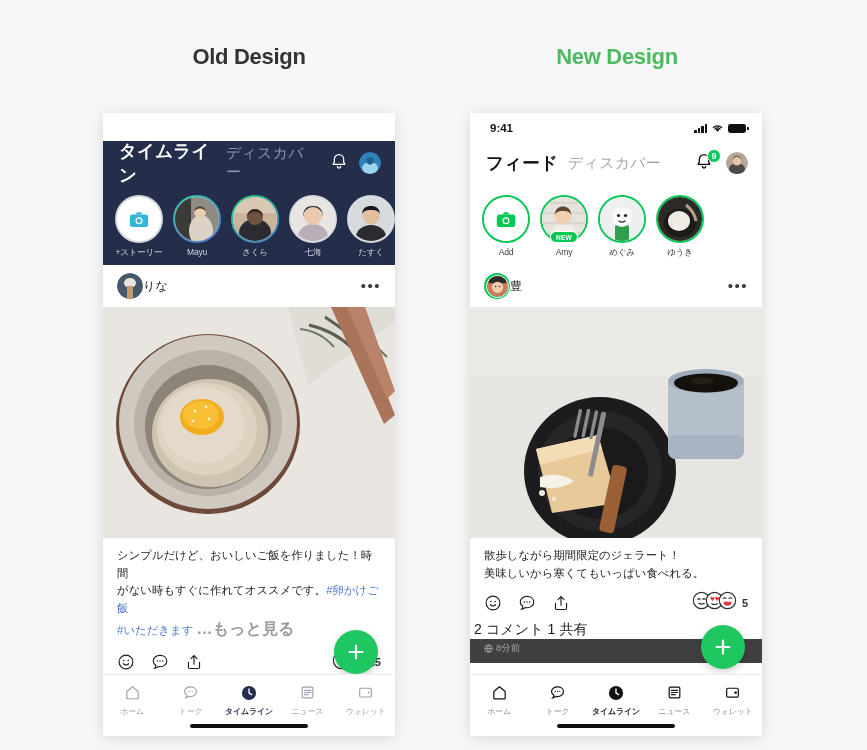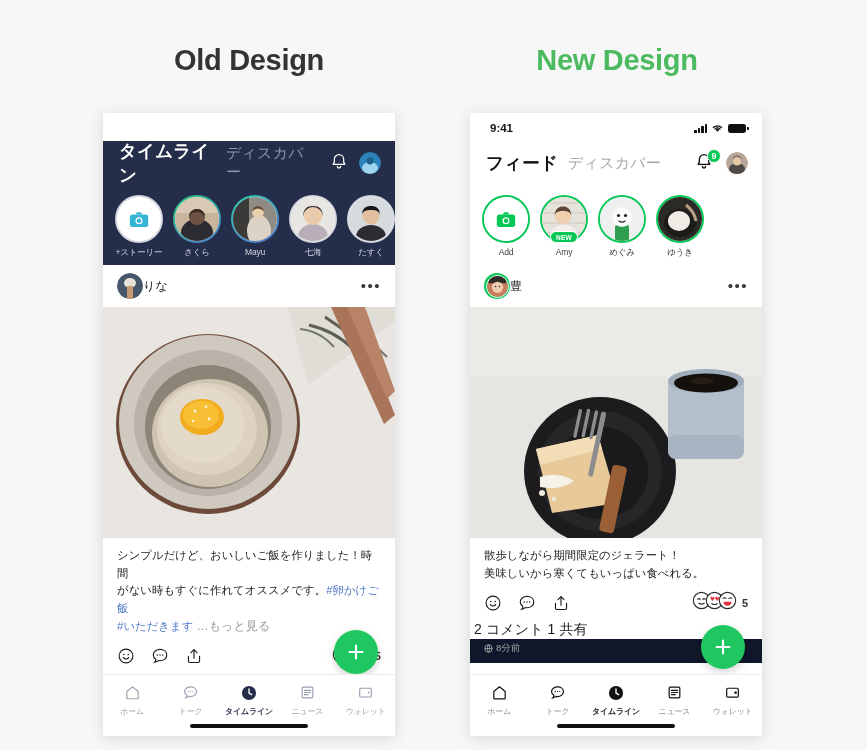--- a/index.html
+++ b/index.html
@@ -7,21 +7,21 @@
     width: 867px; height: 750px;
     background: #f7f7f7;
     font-family: "Liberation Sans", "DejaVu Sans", sans-serif;
     overflow: hidden;
   }
   .stage { position: relative; width: 867px; height: 750px; }
 
   
   .col-title {
     position: absolute; top: 44px; width: 300px; text-align: center;
-    font-size: 29px; font-weight: bold; letter-spacing: -0.3px;
+    font-size: 22px; font-weight: bold; letter-spacing: -0.3px;
   }
   #title-old { left: 99px; color: #333333; }
   #title-new { left: 467px; color: #4cbb5f; }
 
   
   .phone {
     position: absolute; top: 113px; width: 292px; height: 623px;
     background: #ffffff; overflow: hidden;
     box-shadow: 0 2px 14px rgba(0,0,0,0.13);
   }
@@ -133,41 +133,41 @@
   .pa.ringed > span { display: block; width: 100%; height: 100%; border-radius: 50%; overflow: hidden; border: 1.2px solid #fff; }
   .post-user { font-size: 12px; color: #1a1a1a; flex: 1; letter-spacing: 0.2px; }
   .dots { color: #3a3a3a; font-size: 15px; letter-spacing: 1.5px; line-height: 10px; }
 
   .photo { width: 100%; display: block; }
   .caption {
     padding: 9px 14px 2px 14px; font-size: 11.3px; line-height: 1.55;
     color: #1c1c1c; background: #fff; letter-spacing: 0.1px;
   }
   .tag { color: #4f78c9; }
-  .more { color: #9a9a9a; font-size: 12px; }
+  .more { color: #9a9a9a; font-size: 16px; font-weight: bold; }
 
   .actionbar {
     display: flex; align-items: center; gap: 16px;
     padding: 7px 14px 2px 14px; background: #fff; position: relative;
   }
   .act { width: 18px; height: 18px; }
   .react-cluster {
     margin-left: auto; display: flex; align-items: center; gap: 5px;
   }
   .react-faces { display: flex; }
   .react-faces > span { margin-left: -6px; }
   .react-faces > span:first-child { margin-left: 0; }
   .react-count { font-size: 11px; color: #333; font-weight: bold; }
 
   .meta {
     padding: 5px 14px 0 4px; background: #fff;
     font-size: 14px; color: #1c1c1c; letter-spacing: 0.1px;
   }
   .time {
-    padding: 3px 14px 8px 14px; background: #0f172a;
+    padding: 3px 14px 8px 14px; background: #404040;
     font-size: 9.5px; color: #a6a6a6;
     display: flex; align-items: center; gap: 3px;
   }
 
   .fab {
     position: absolute; width: 44px; height: 44px; border-radius: 50%;
     background: #1ec760; display: flex; align-items: center; justify-content: center;
     box-shadow: 0 3px 8px rgba(0,0,0,0.18);
   }
   #fab-old { right: 17px; bottom: 62px; }
@@ -250,47 +250,47 @@
                 <circle cx="12" cy="11.5" r="4.2" fill="#fff"></circle>
                 <circle cx="12" cy="11.5" r="2.7" fill="#35b5d6"></circle>
               </svg>
             </div>
           </div>
         </div>
         <div class="story-name">+ストーリー</div>
       </div>
 
       <div class="story">
+        <div class="ring grad-b">
+          <div class="ring-inner">
+            <svg width="100%" height="100%" viewBox="0 0 44 44" preserveAspectRatio="xMidYMid slice">
+              <rect width="44" height="44" fill="#8e8a84"></rect>
+              <rect x="0" width="16" height="44" fill="#3c3a38"></rect>
+              <ellipse cx="26" cy="34" rx="12" ry="16" fill="#dcd3c6"></ellipse>
+              <circle cx="25" cy="15" r="6" fill="#e8cfae"></circle>
+              <path d="M19 15a6 6 0 0 1 12 0 7 7 0 0 0-12 0Z" fill="#5a4433"></path>
+            </svg>
+          </div>
+        </div>
+        <div class="story-name">Mayu</div>
+      </div>
+
+      <div class="story">
         <div class="ring grad-a">
           <div class="ring-inner">
             <svg width="100%" height="100%" viewBox="0 0 44 44" preserveAspectRatio="xMidYMid slice">
               <rect width="44" height="44" fill="#c9b49c"></rect>
               <rect y="0" width="44" height="16" fill="#d8c8b4"></rect>
               <ellipse cx="22" cy="36" rx="16" ry="14" fill="#2b2b31"></ellipse>
               <circle cx="22" cy="20" r="8" fill="#6e5342"></circle>
               <path d="M14 20a8 8 0 0 1 16 0 9 9 0 0 0-16 0Z" fill="#3a2b22"></path>
             </svg>
           </div>
         </div>
         <div class="story-name">さくら</div>
-      </div>
-
-      <div class="story">
-        <div class="ring grad-b">
-          <div class="ring-inner">
-            <svg width="100%" height="100%" viewBox="0 0 44 44" preserveAspectRatio="xMidYMid slice">
-              <rect width="44" height="44" fill="#8e8a84"></rect>
-              <rect x="0" width="16" height="44" fill="#3c3a38"></rect>
-              <ellipse cx="26" cy="34" rx="12" ry="16" fill="#dcd3c6"></ellipse>
-              <circle cx="25" cy="15" r="6" fill="#e8cfae"></circle>
-              <path d="M19 15a6 6 0 0 1 12 0 7 7 0 0 0-12 0Z" fill="#5a4433"></path>
-            </svg>
-          </div>
-        </div>
-        <div class="story-name">Mayu</div>
       </div>
 
       <div class="story">
         <div class="ring plain">
           <div class="ring-inner">
             <svg width="100%" height="100%" viewBox="0 0 44 44" preserveAspectRatio="xMidYMid slice">
               <rect width="44" height="44" fill="#e8e6e2"></rect>
               <ellipse cx="22" cy="40" rx="15" ry="13" fill="#b9adb7"></ellipse>
               <circle cx="22" cy="19" r="9" fill="#eac9ac"></circle>
               <path d="M12 20a10 10 0 0 1 20 0c0-8-4-11-10-11S12 12 12 20Z" fill="#2e2621"></path>

